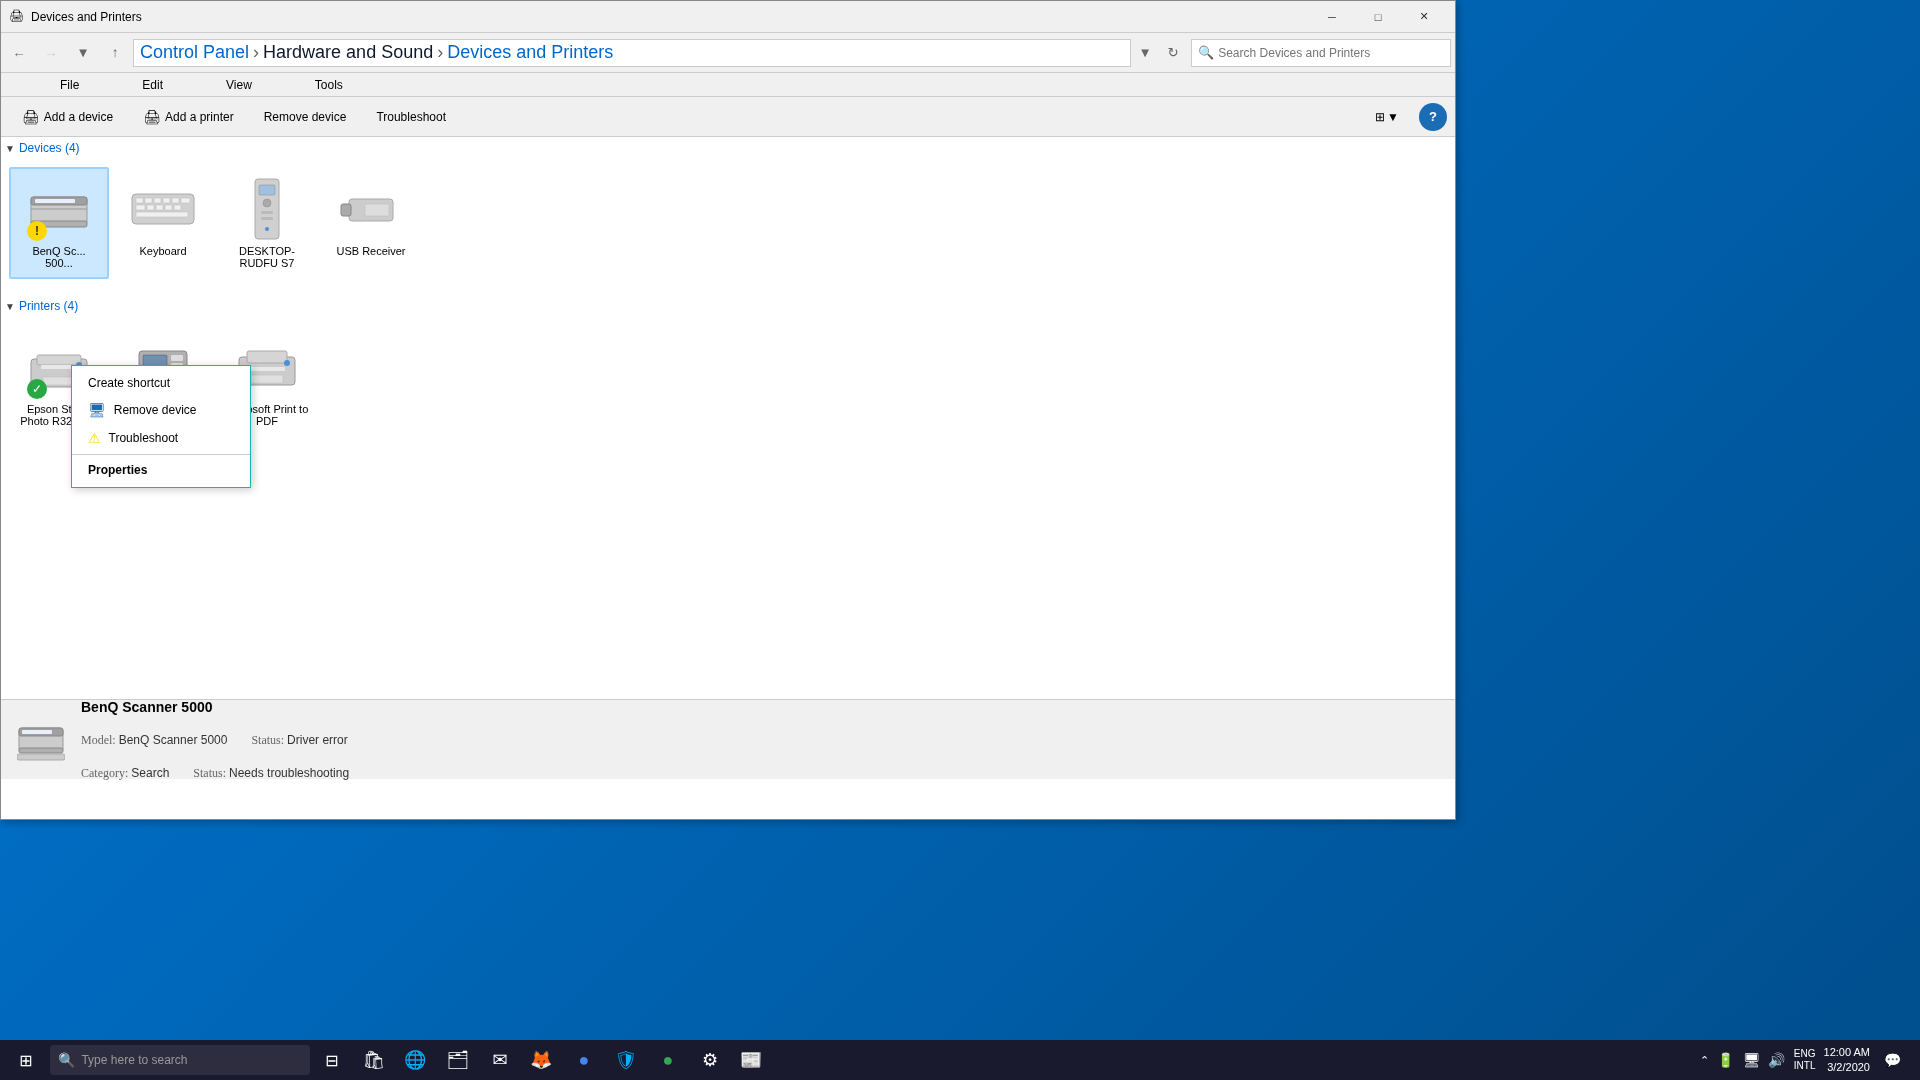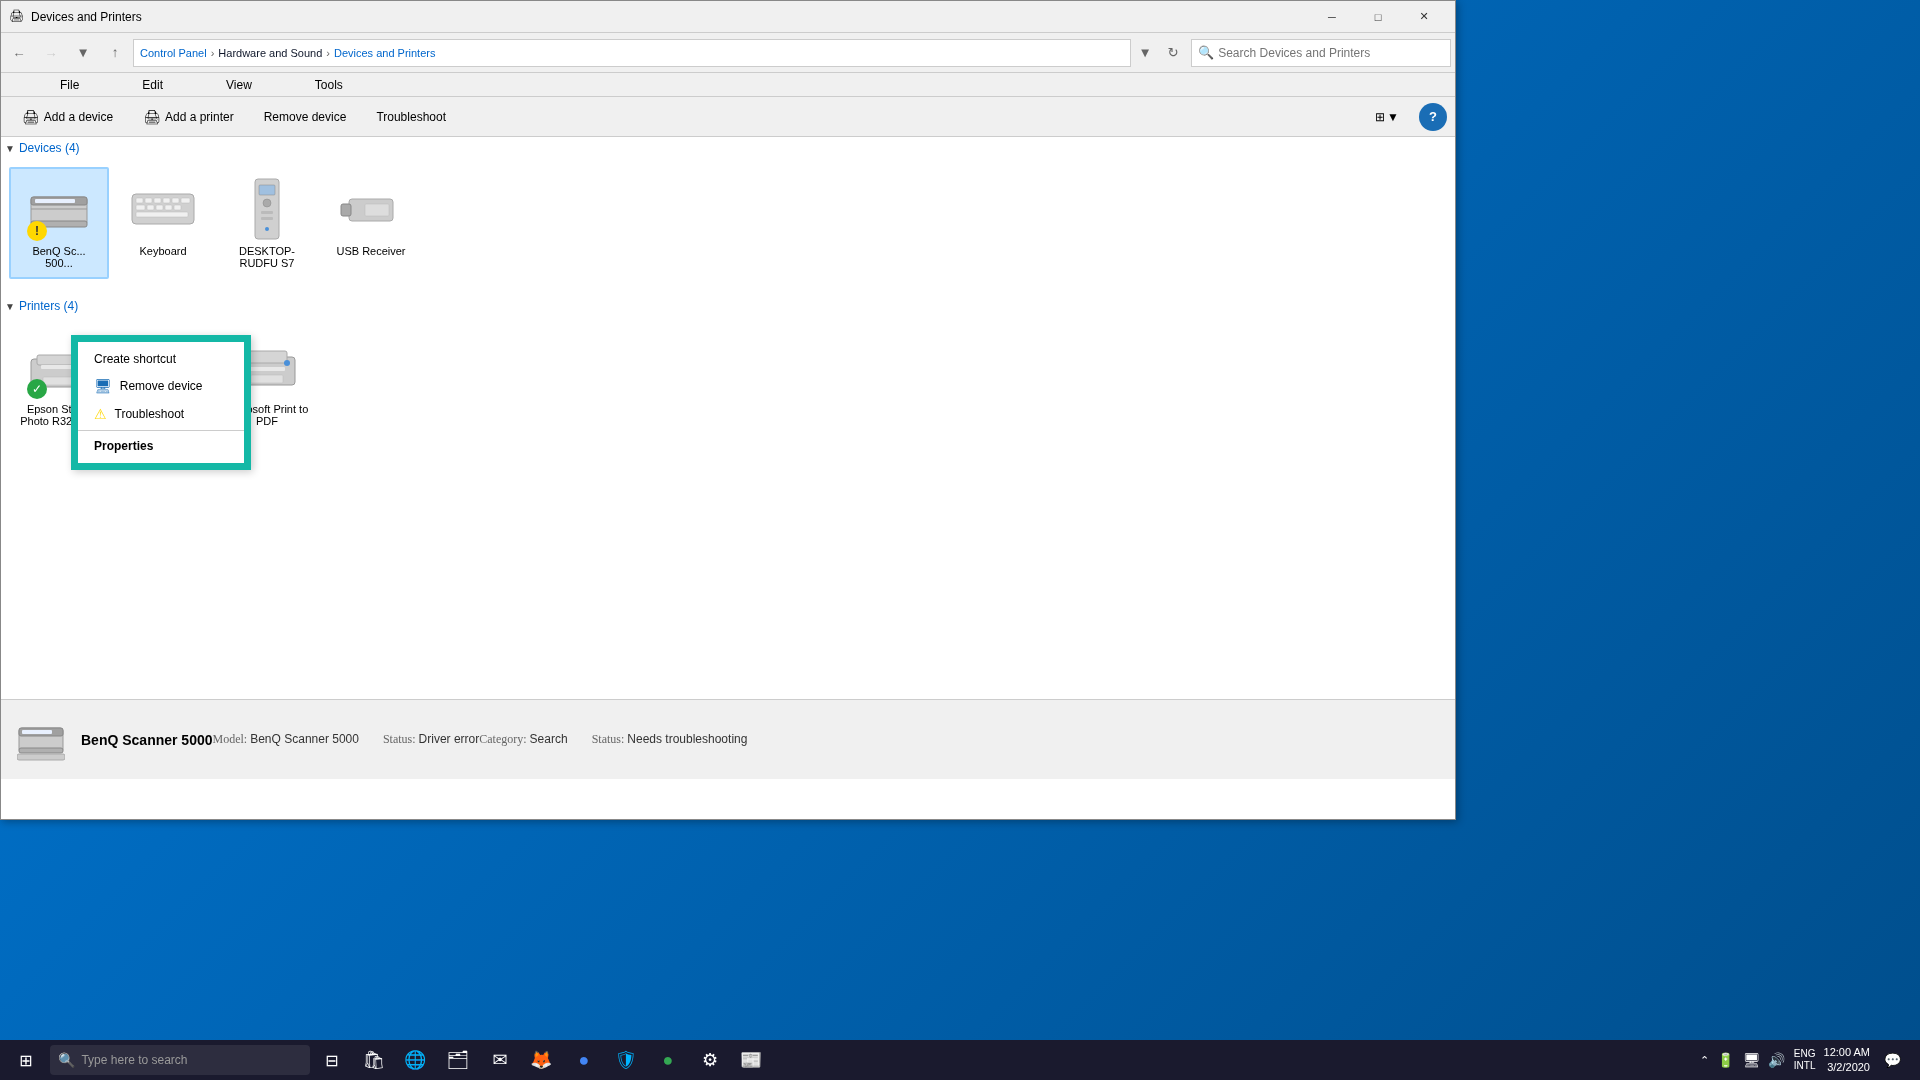--- a/index.html
+++ b/index.html
@@ -42,21 +42,21 @@
     }
     .nav-btn.disabled { color: #ccc; cursor: default; }
     .breadcrumb-bar {
       flex: 1;
       height: 28px;
       background: white;
       border: 1px solid #ccc;
       display: flex;
       align-items: center;
       padding: 0 6px;
-      font-size: 11px;
+      font-size: 18px;
       cursor: pointer;
     }
     .breadcrumb-sep { color: #666; margin: 0 4px; }
     .search-bar {
       width: 260px; height: 28px;
       background: white;
       border: 1px solid #ccc;
       display: flex;
       align-items: center;
       padding: 0 6px;
@@ -180,24 +180,24 @@
       width: 20px; height: 20px;
       background: #28a745;
       border-radius: 50%;
       display: flex; align-items: center; justify-content: center;
       font-size: 12px; color: white;
     }
 
     
     .context-menu {
       position: absolute;
-      top: 198px; left: 70px;
+      top: 228px; left: 70px;
       width: 180px;
       background: white;
-      border: 7px solid #14b8a6;
+      border: 1px solid #14b8a6;
       box-shadow: 2px 2px 8px rgba(0,0,0,0.2);
       z-index: 1000;
       padding: 4px 0;
     }
     .context-menu-item {
       padding: 6px 16px;
       font-size: 12px;
       cursor: pointer;
       display: flex; align-items: center; gap: 8px;
       color: #000;
@@ -210,21 +210,21 @@
       position: absolute;
       bottom: 40px; left: 0; right: 0;
       height: 80px;
       background: #f0f0f0;
       border-top: 1px solid #ccc;
       display: flex;
       align-items: center;
       padding: 0 16px;
       gap: 16px;
     }
-    .status-info { display: flex; flex-direction: row; gap: 0; justify-content: space-between; }
+    .status-info { display: flex; flex-direction: column; gap: 18px; justify-content: space-between; }
     .status-name { font-size: 14px; font-weight: bold; color: #000; }
     .status-details { display: flex; gap: 24px; font-size: 12px; color: #333; }
     .status-label { color: #666; font-family: Liberation Serif, serif; }
 
     
     .taskbar {
       position: absolute;
       bottom: 0; left: 0; right: 0;
       height: 40px;
       background: #1a1a2e;

